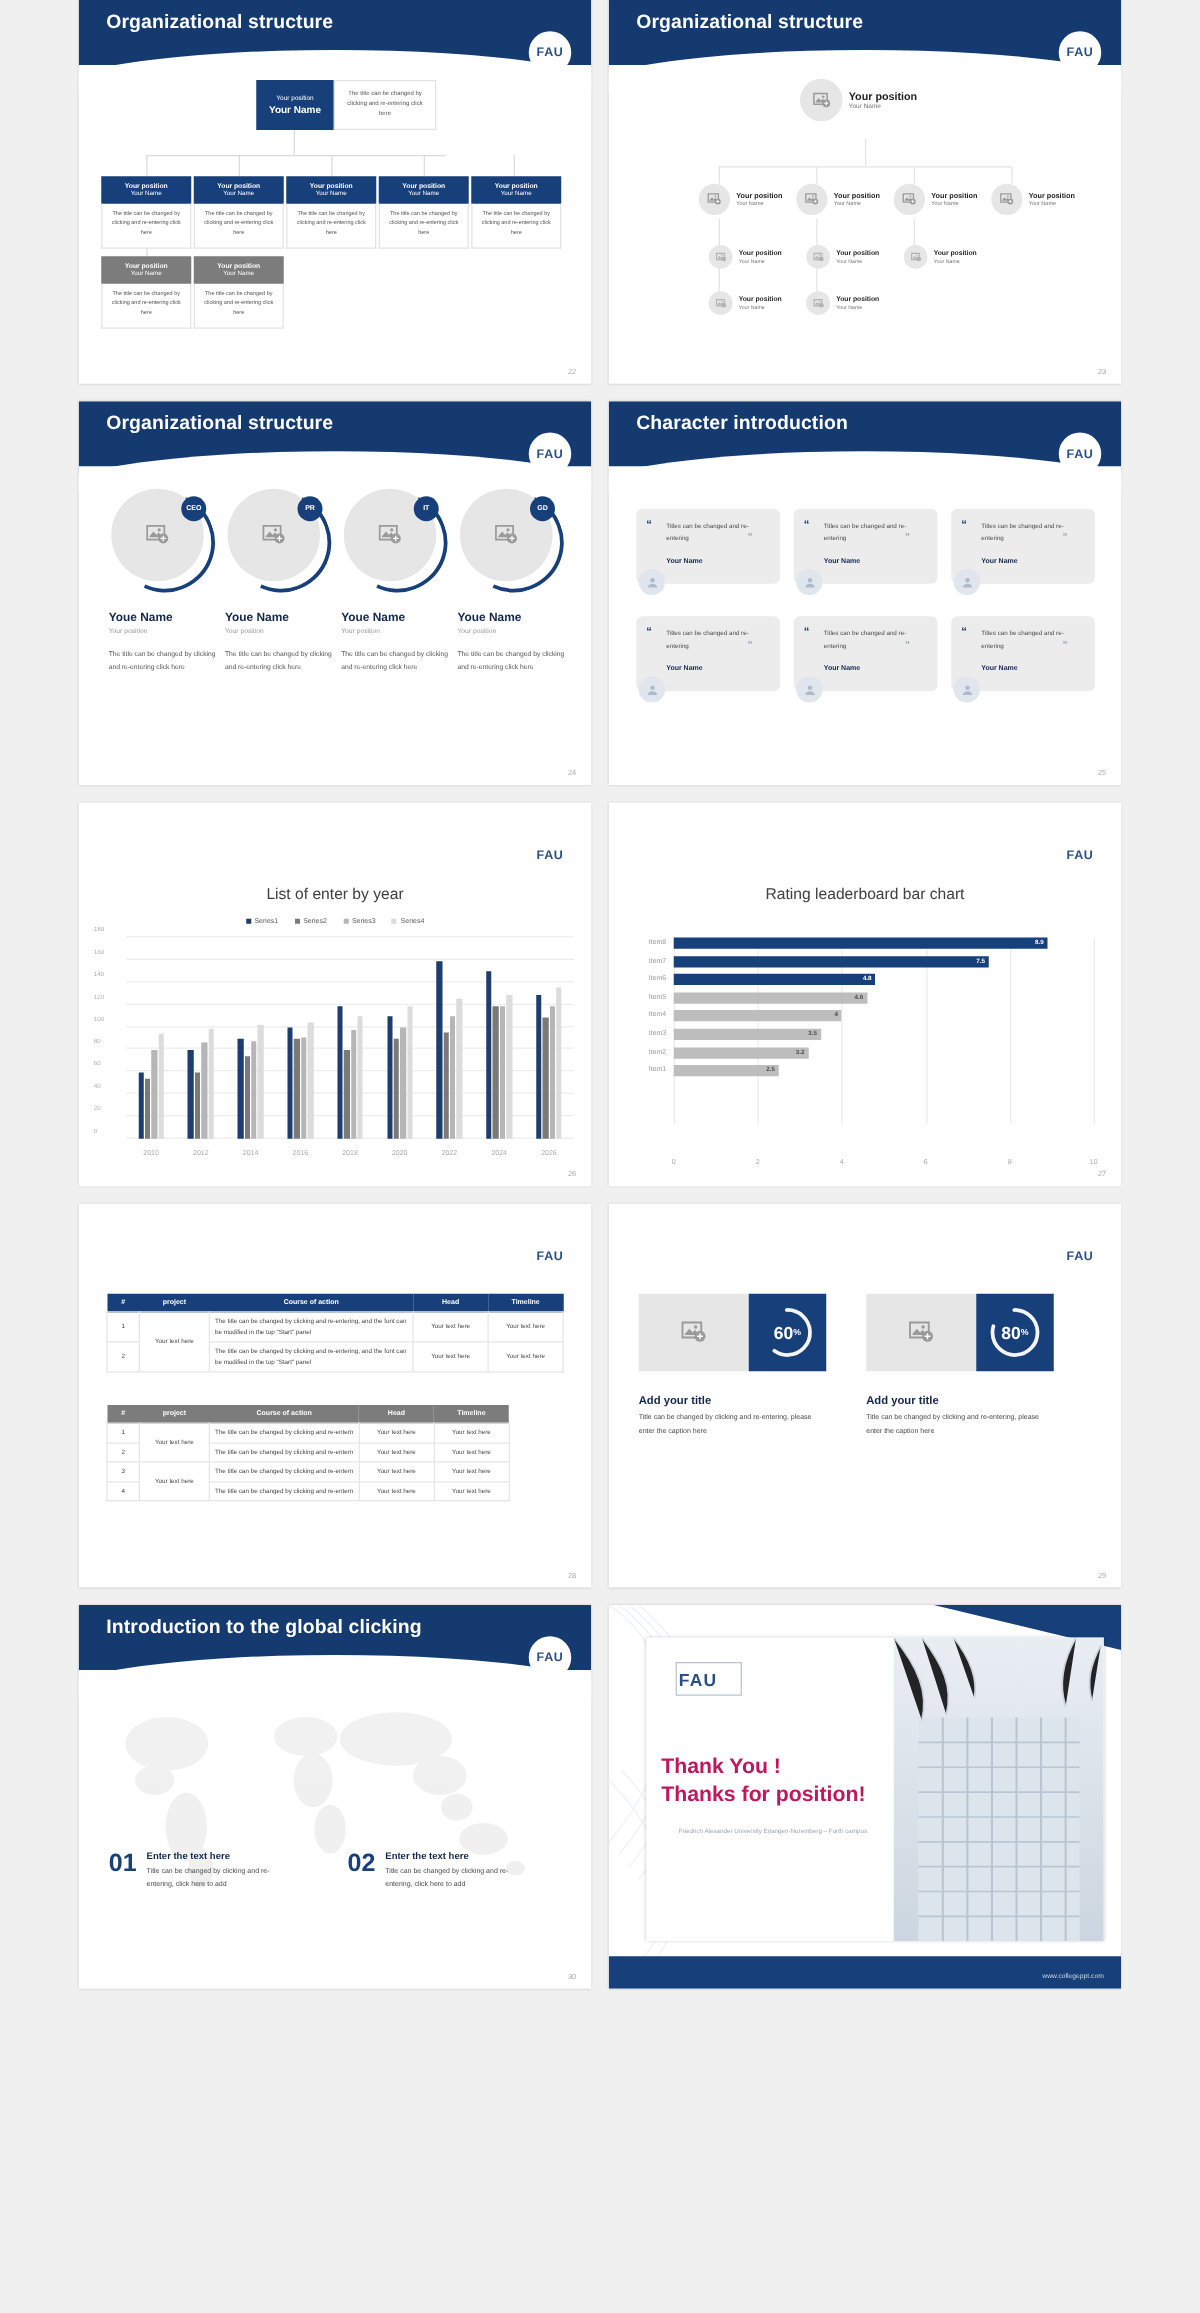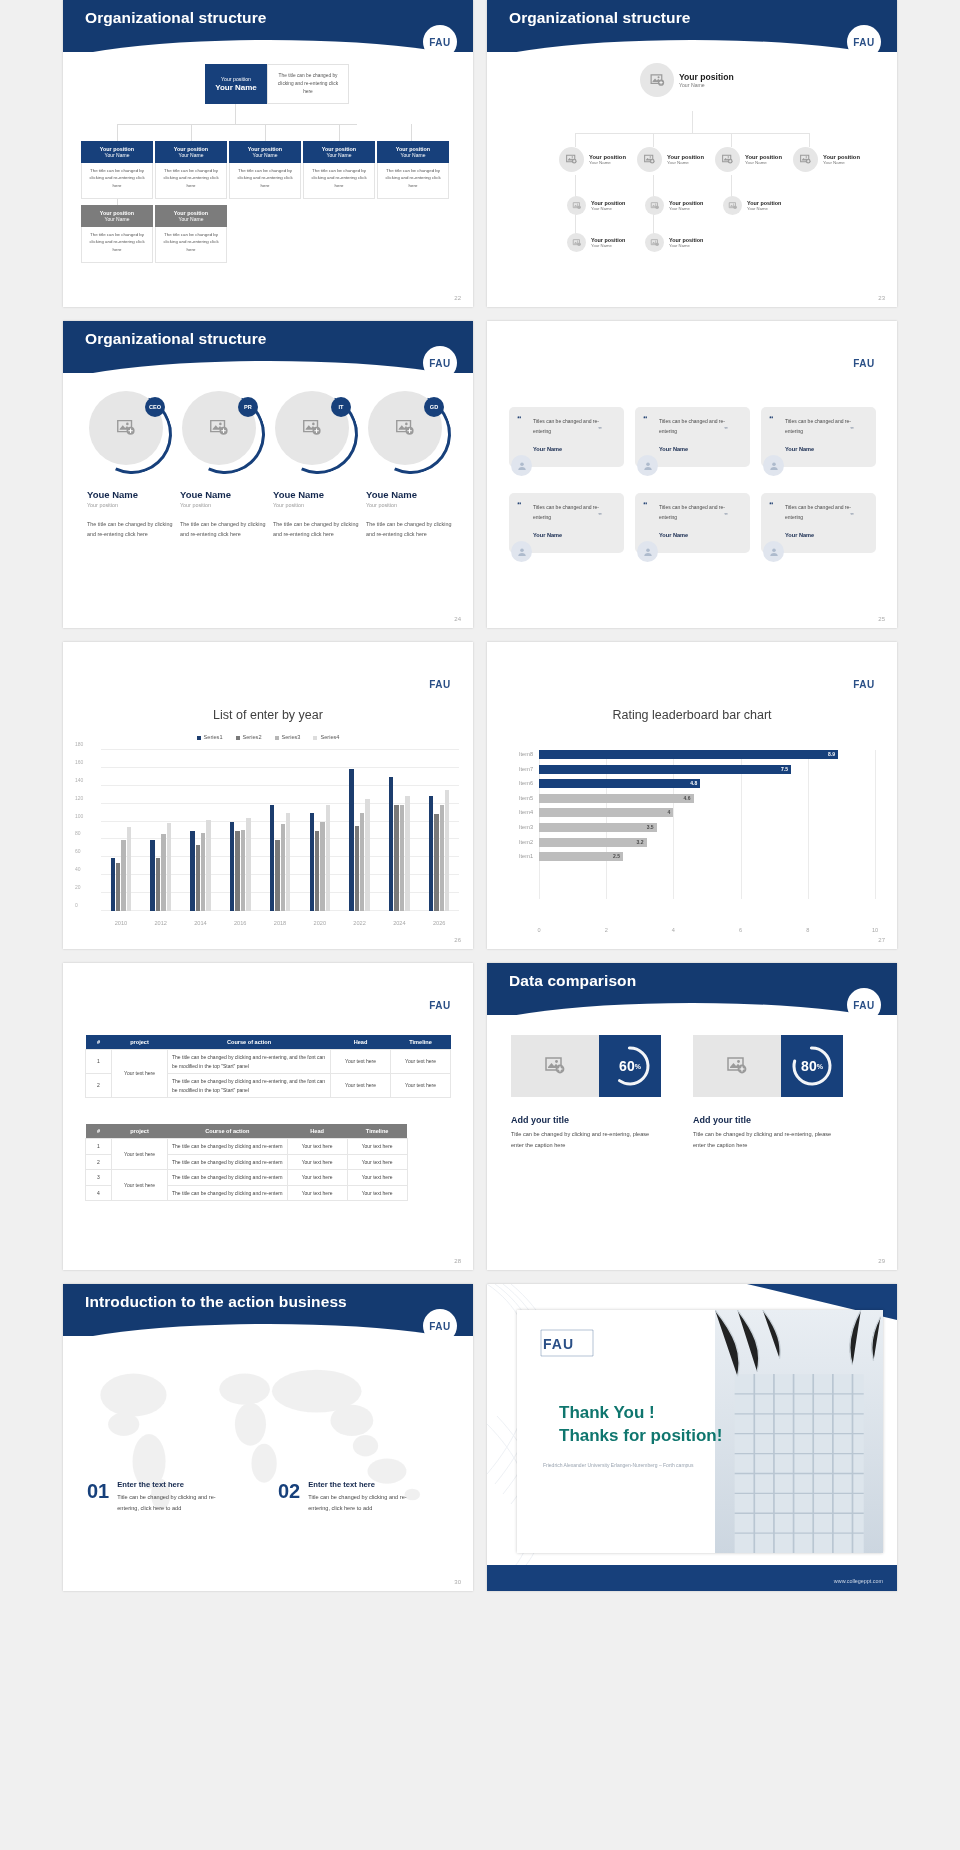--- a/index.html
+++ b/index.html
@@ -99,21 +99,21 @@
   .s30 .eh{font-size:7.6px;font-weight:bold;color:#13274d;}
   .s30 .ed{font-size:5.6px;color:#4a4a4a;line-height:1.9;margin-top:3px;}
   
   .s31{background:#fff;}
   .s31 .tri{position:absolute;right:0;top:0;width:0;height:0;border-left:150px solid transparent;border-top:36px solid #17407b;}
   .s31 .botbar{position:absolute;left:0;bottom:0;width:100%;height:26px;background:#17407b;}
   .s31 .card{position:absolute;left:30px;top:26px;right:14px;bottom:38px;background:#fff;box-shadow:0 0 3px rgba(0,0,0,.22);overflow:hidden;}
   .s31 .bldg{position:absolute;right:0;top:0;width:46%;height:100%;
      background:linear-gradient(180deg,#e9eef3,#ccd6e0);}
   .s31 .fau2{position:absolute;left:26px;top:26px;font-size:14px;font-weight:bold;color:#2a4f86;letter-spacing:1px;}
-  .s31 .ty{position:absolute;left:42px;top:92px;font-size:17px;font-weight:bold;color:#0f766e;line-height:1.35;}
+  .s31 .ty{position:absolute;left:12px;top:92px;font-size:17px;font-weight:bold;color:#be185d;line-height:1.35;}
   .s31 .sub{position:absolute;left:26px;top:152px;font-size:5px;color:#9aa4b0;}
   .s31 .url{position:absolute;right:14px;bottom:7px;font-size:5.4px;color:#cdd7e6;}
 </style>
 </head>
 <body>
 
 <div class="grid">
 
   <div class="slide s22">
     <div class="hdr">
@@ -438,20 +438,24 @@
         <div class="badge">GD</div>
       </div>
       <div class="nm">Youe Name</div>
       <div class="ps">Your position</div>
       <div class="ds">The title can be changed by clicking and re-entering click here</div>
     </div>
     <div class="pgnum">24</div>
   </div>
 
   <div class="slide s25">
+    <div class="hdr">
+      <h1>Character introduction</h1>
+      <div class="curve"></div>
+    </div>
     <div class="fau">FAU</div>
 
     <div class="card" style="left:22px;top:86px;">
       <span class="q1">“</span>
       <span class="q2">”</span>
       <div class="ct">Titles can be changed and re-entering</div>
       <div class="cn">Your Name</div>
     </div>
     <div class="pavatar" style="left:24px;top:134px;">
         <svg width="12" height="12" viewBox="0 0 24 24" fill="#aebbcd">
@@ -765,24 +769,20 @@
           <td class="left">The title can be changed by clicking and re-entern</td>
           <td>Your text here</td>
           <td>Your text here</td>
         </tr>
       </tbody>
     </table>
     <div class="pgnum">28</div>
   </div>
 
   <div class="slide s29">
-    <div class="hdr">
-      <h1>Data comparison</h1>
-      <div class="curve"></div>
-    </div>
     <div class="fau">FAU</div>
 
     <div class="pair" style="left:24px;">
       <div class="imgbox">
           <svg width="24" height="24" viewBox="0 0 24 24" fill="#9a9a9a">
             <path d="M3 4h15v12H3z" fill="none" stroke="#9a9a9a" stroke-width="1.5"></path>
             <path d="M5 13l3.5-4 2.6 3 2-2.3L16 14H5z"></path>
             <circle cx="13.5" cy="7.5" r="1.4"></circle>
             <circle cx="17" cy="15" r="4.4" fill="#9a9a9a"></circle>
             <path d="M17 12.6v4.8M14.6 15h4.8" stroke="#fff" stroke-width="1.1"></path>
@@ -817,21 +817,21 @@
           <span class="pct pcts">%</span>
       </div>
     </div>
     <div class="ttl" style="left:206px;top:152px;">Add your title</div>
     <div class="cap" style="left:206px;top:166px;">Title can be changed by clicking and re-entering, please enter the caption here</div>
     <div class="pgnum">29</div>
   </div>
 
   <div class="slide s30">
     <div class="hdr">
-      <h1>Introduction to the action business</h1>
+      <h1>Introduction to the global clicking</h1>
       <div class="curve"></div>
     </div>
     <div class="fau">FAU</div>
 
     <svg viewBox="0 0 400 180" style="position:absolute;left:10px;top:62px;width:390px;height:180px;opacity:.5;">
       <g fill="#e3e3e3">
         <ellipse cx="62" cy="48" rx="34" ry="22"></ellipse>
           <ellipse cx="52" cy="78" rx="16" ry="12"></ellipse>
         <ellipse cx="78" cy="116" rx="17" ry="28"></ellipse>
           <ellipse cx="90" cy="150" rx="10" ry="16"></ellipse>

